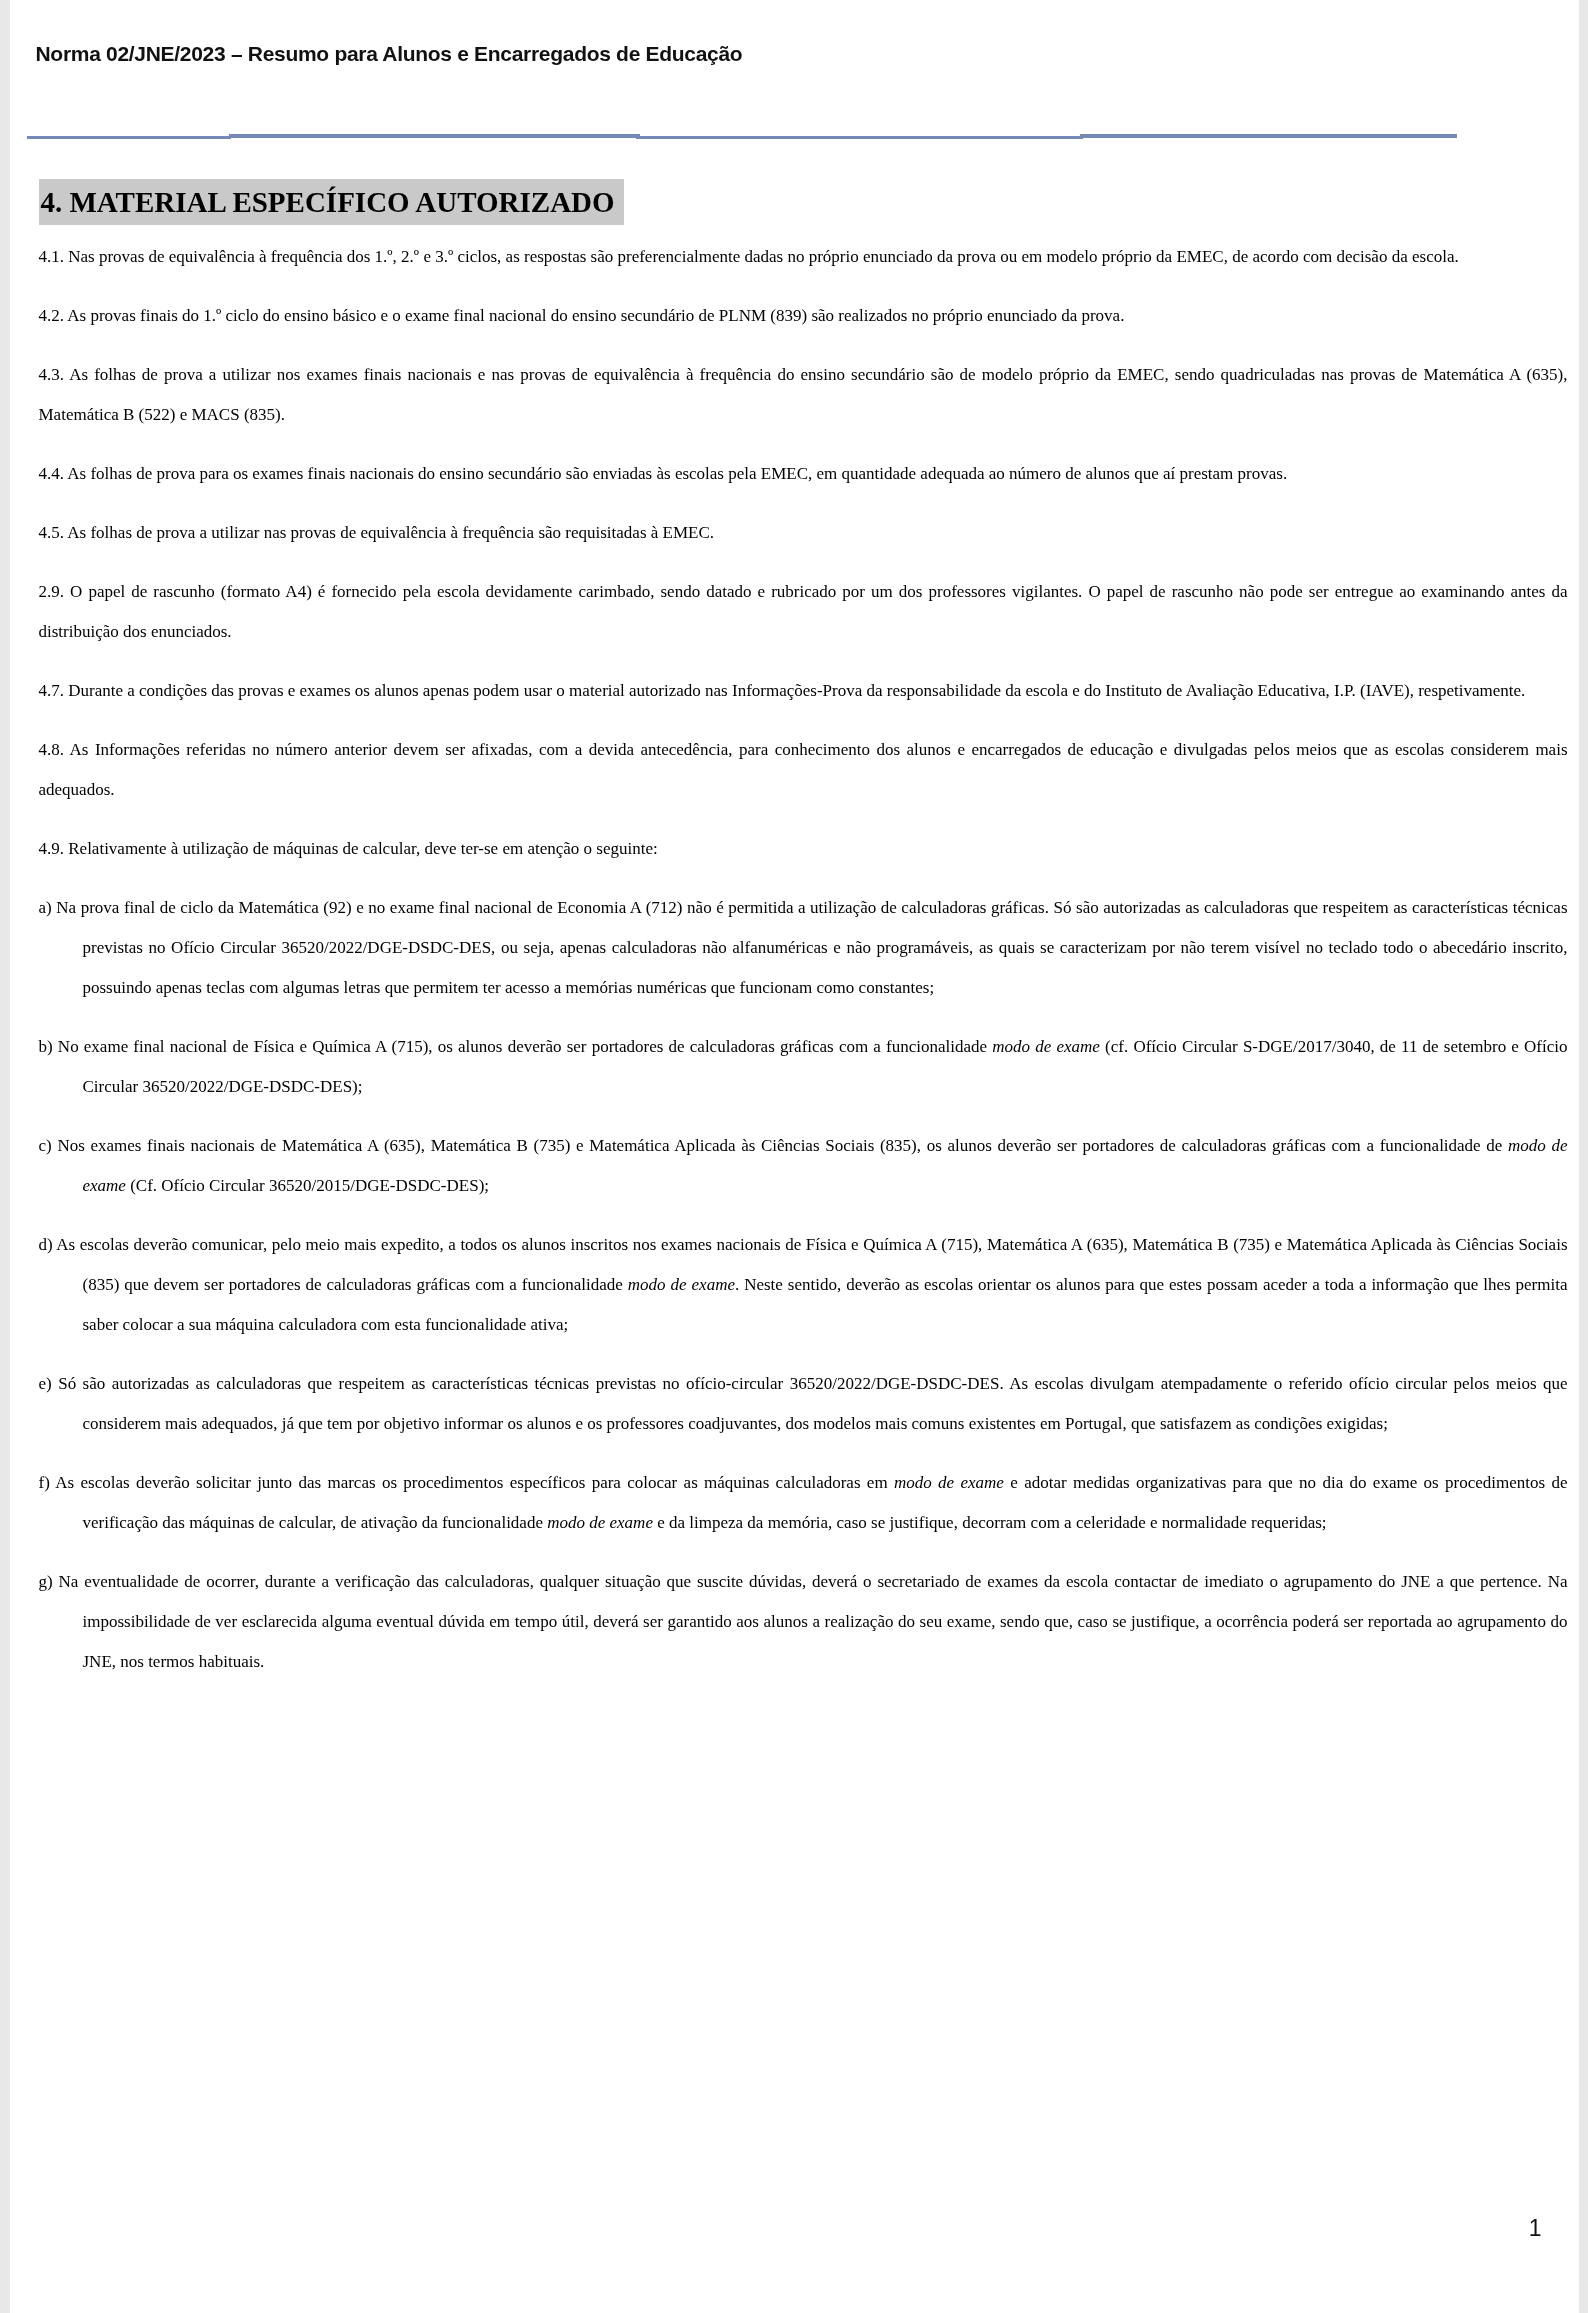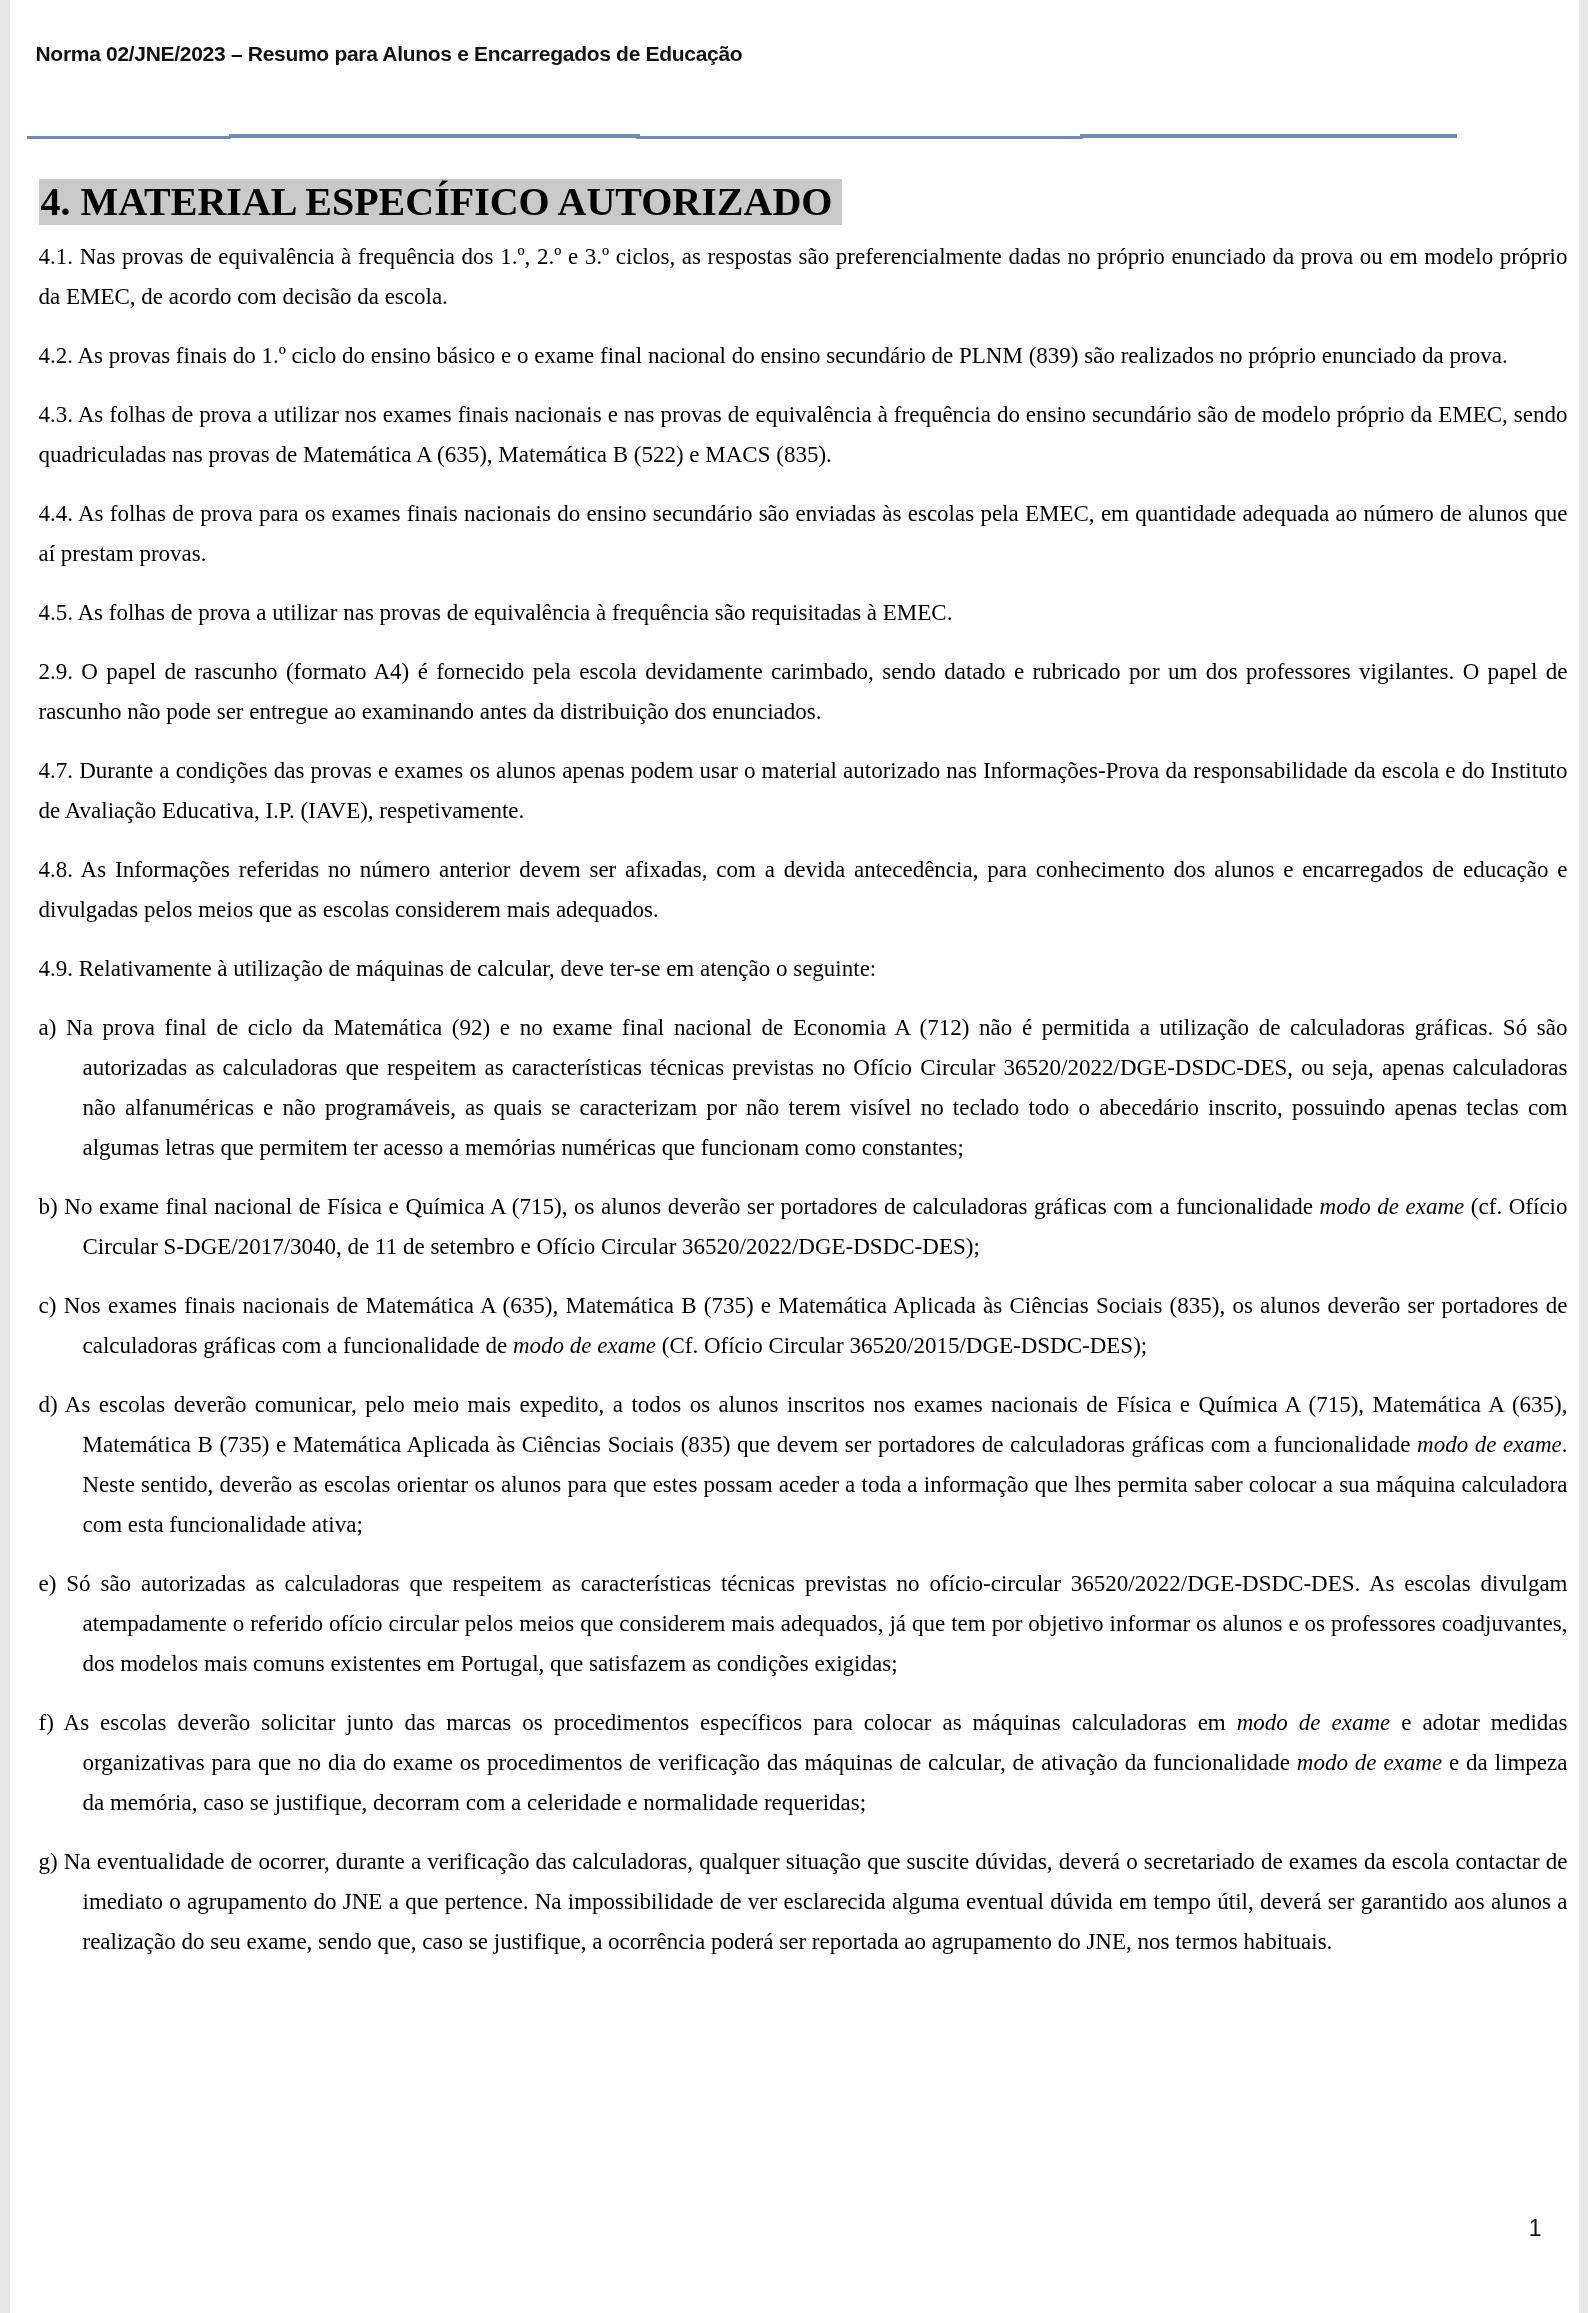--- a/index.html
+++ b/index.html
@@ -32,27 +32,27 @@
   .seg4 { left: 1070px; top: 134px; width: 377px; height: 3.8px !important; }
   .content {
     position: absolute;
     top: 179px;
     left: 29px;
     width: 1529px;
   }
   .section-title {
     display: inline-block;
     margin: 0 0 11.5px 0;
-    font-size: 40px;
+    font-size: 29px;
     font-weight: bold;
     line-height: 44px;
     padding: 1px 9.6px 1px 1.9px;
   }
   .para, .item {
-    font-size: 23px;
+    font-size: 17px;
     line-height: 40px;
     text-align: justify;
     margin: 0 0 19px 0;
   }
   .item {
     padding-left: 44px;
     text-indent: -44px;
   }
   .para em, .item em { font-style: italic; }
   .page-number {

